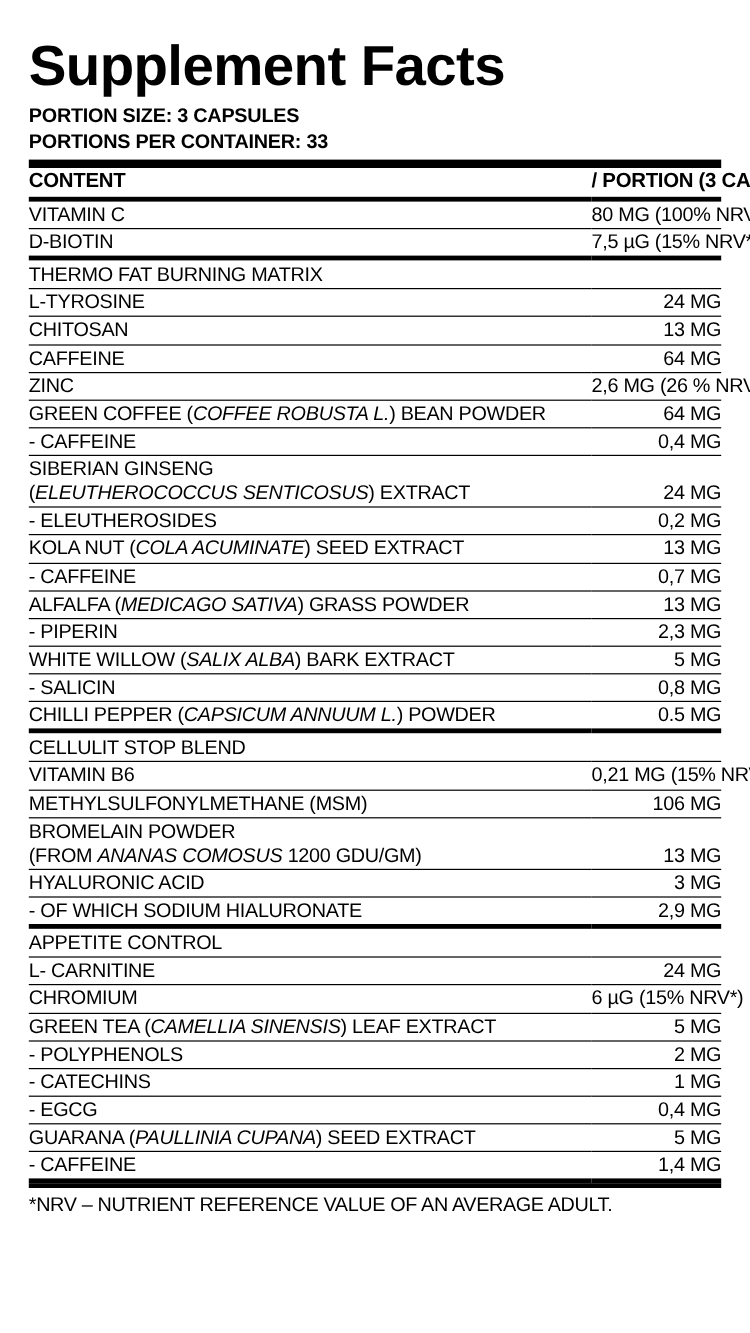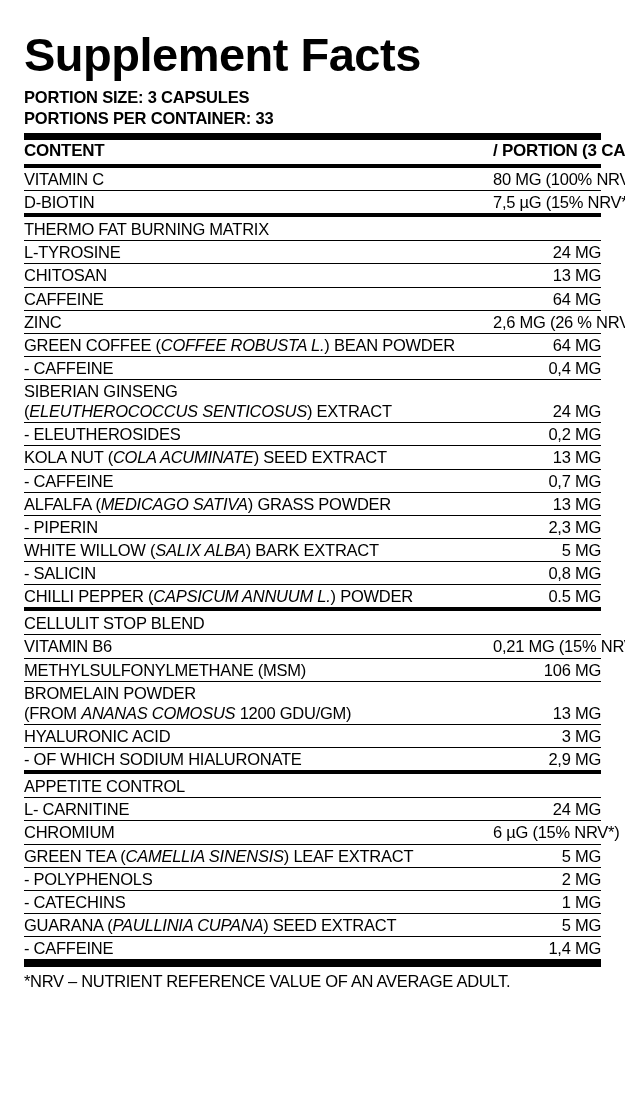--- a/index.html
+++ b/index.html
@@ -228,20 +228,24 @@
         </tr>
         <tr class="">
           <td class="name">- POLYPHENOLS</td>
           <td class="amount">2 MG</td>
         </tr>
         <tr class="">
           <td class="name">- CATECHINS</td>
           <td class="amount">1 MG</td>
         </tr>
         <tr class="">
+          <td class="name">- EGCG</td>
+          <td class="amount">0,4 MG</td>
+        </tr>
+        <tr class="">
           <td class="name">GUARANA (<span class="ital">PAULLINIA CUPANA</span>) SEED EXTRACT</td>
           <td class="amount">5 MG</td>
         </tr>
         <tr class="group-thick">
           <td class="name">- CAFFEINE</td>
           <td class="amount">1,4 MG</td>
         </tr>
       </tbody>
   </table>
 

